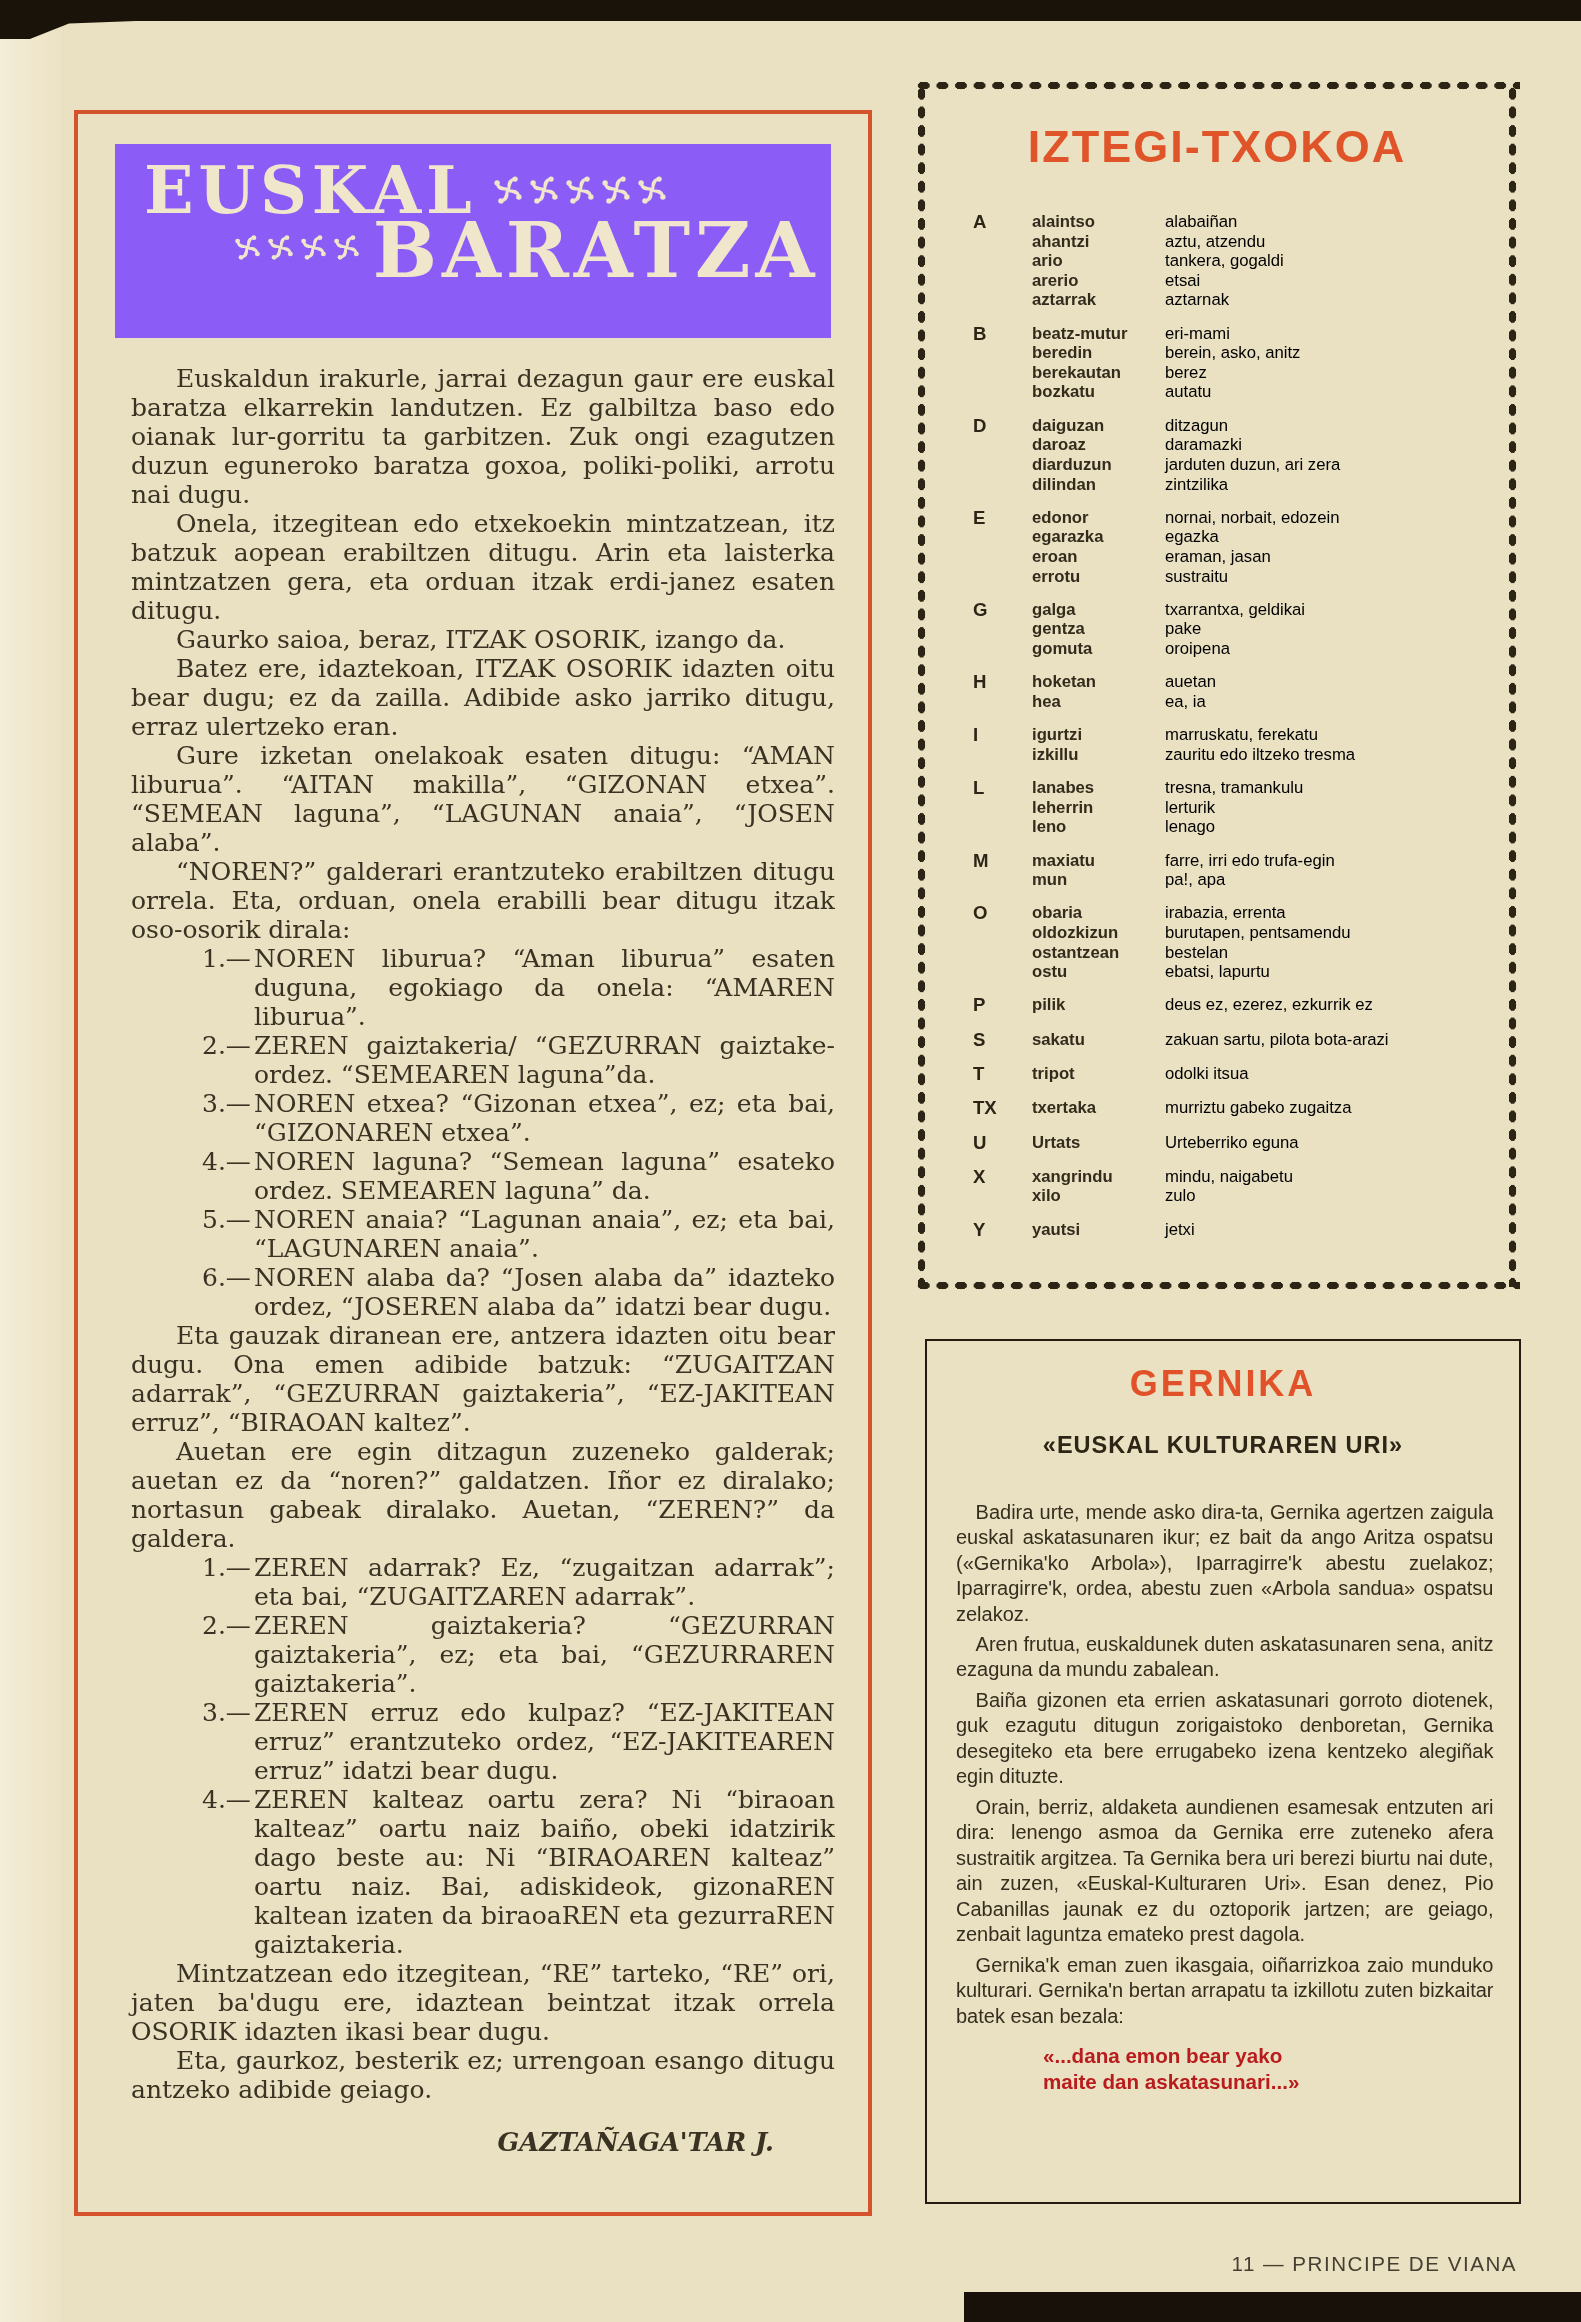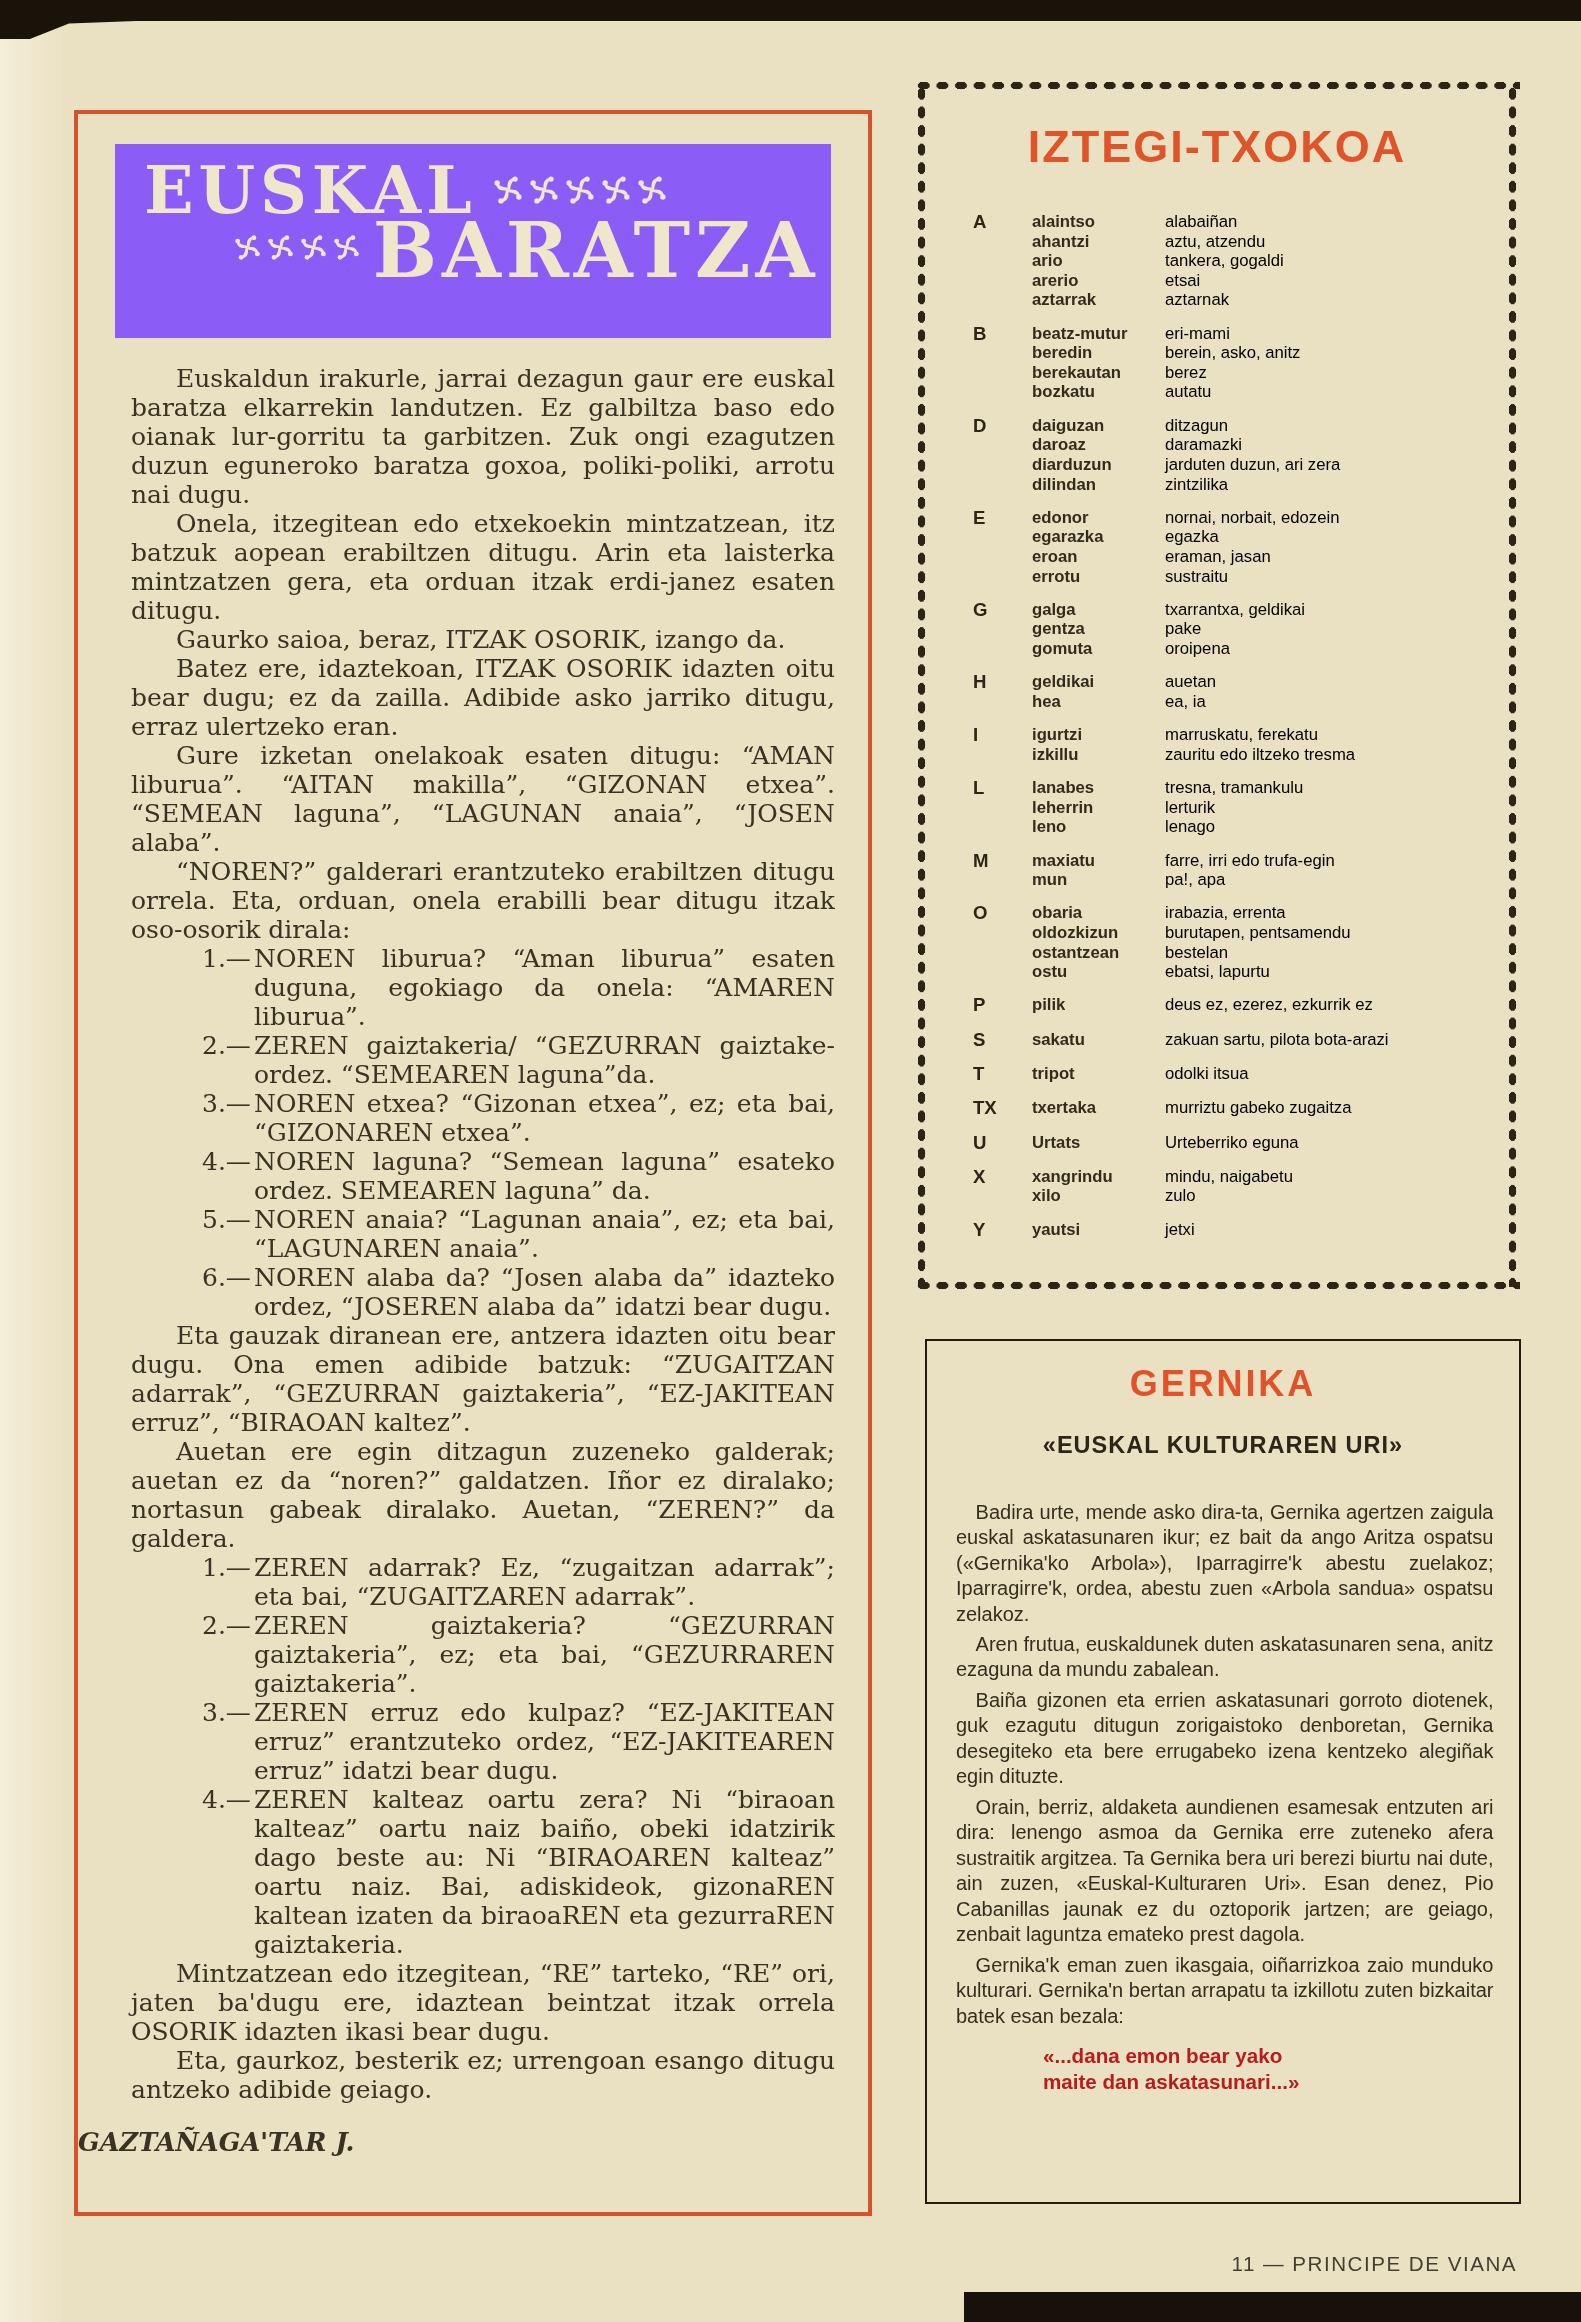--- a/index.html
+++ b/index.html
@@ -32,21 +32,21 @@
   .lauburu{width:32px;height:32px;margin:0 2px;flex:0 0 auto;}
   .logo-line2 .lauburu{width:29px;height:29px;align-self:flex-end;margin-bottom:5.9px;}
 
   .article-body{padding:0 33px 0 53px;
     font-family:"DejaVu Serif",serif;font-size:25px;line-height:29px;
     text-align:justify;color:#3a3222;}
   .article-body p{margin:0;}
   .article-body p.para{text-indent:45px;}
   .article-body p.li{position:relative;padding-left:123px;text-indent:0;}
   .article-body p.li .num{position:absolute;left:71px;top:0;}
-  .signature{margin:23.5px 94px 0 0;text-align:left;
+  .signature{margin:23.5px 94px 0 0;text-align:right;
     font-family:"DejaVu Serif",serif;font-style:italic;font-weight:bold;
     font-size:25.5px;color:#3a3222;}
 
   
   .iztegi-box{position:absolute;left:914px;top:78px;width:606px;height:1215px;z-index:2;}
   .bead{position:absolute;}
   .bead-h{left:0;right:0;height:14.7px;
     background-image:radial-gradient(ellipse 8.8px 5.4px at 9.8px 7.4px,#2c2414 68%,rgba(0,0,0,0) 72%);
     background-size:18.6px 14.7px;background-repeat:repeat-x;}
   .bead-top{top:0;}
@@ -401,21 +401,21 @@
           <div class="entry">
             <span class="word">gomuta</span>
             <span class="def">oroipena</span>
           </div>
         </div>
       </div>
       <div class="group">
         <div class="letter">H</div>
         <div class="entries">
           <div class="entry">
-            <span class="word">geldikai</span>
+            <span class="word">hoketan</span>
             <span class="def">auetan</span>
           </div>
           <div class="entry">
             <span class="word">hea</span>
             <span class="def">ea, ia</span>
           </div>
         </div>
       </div>
       <div class="group">
         <div class="letter">I</div>

